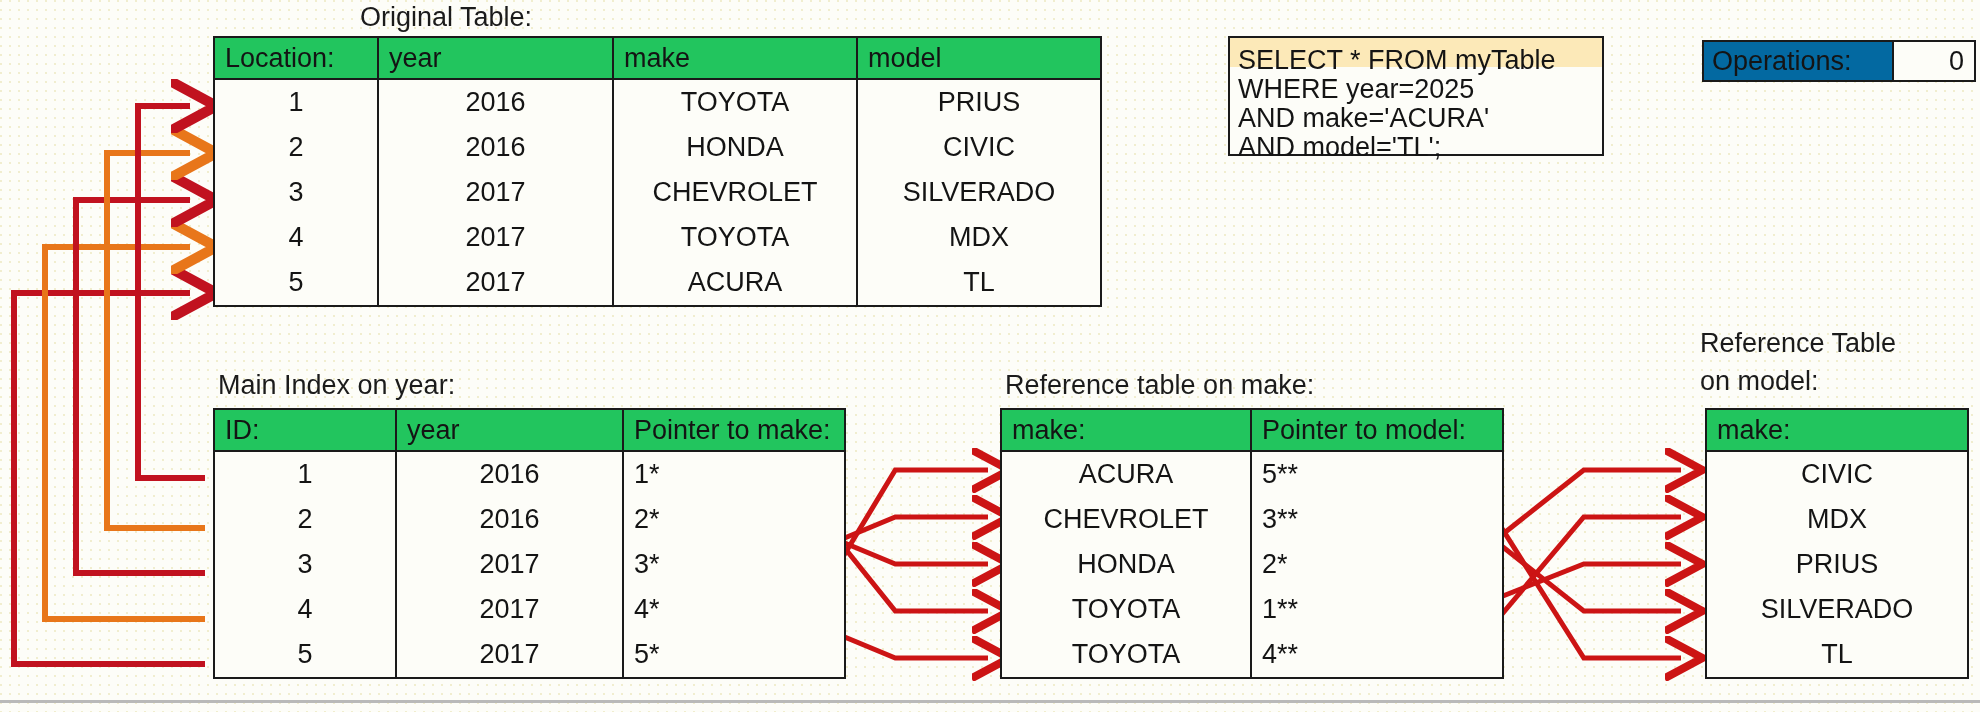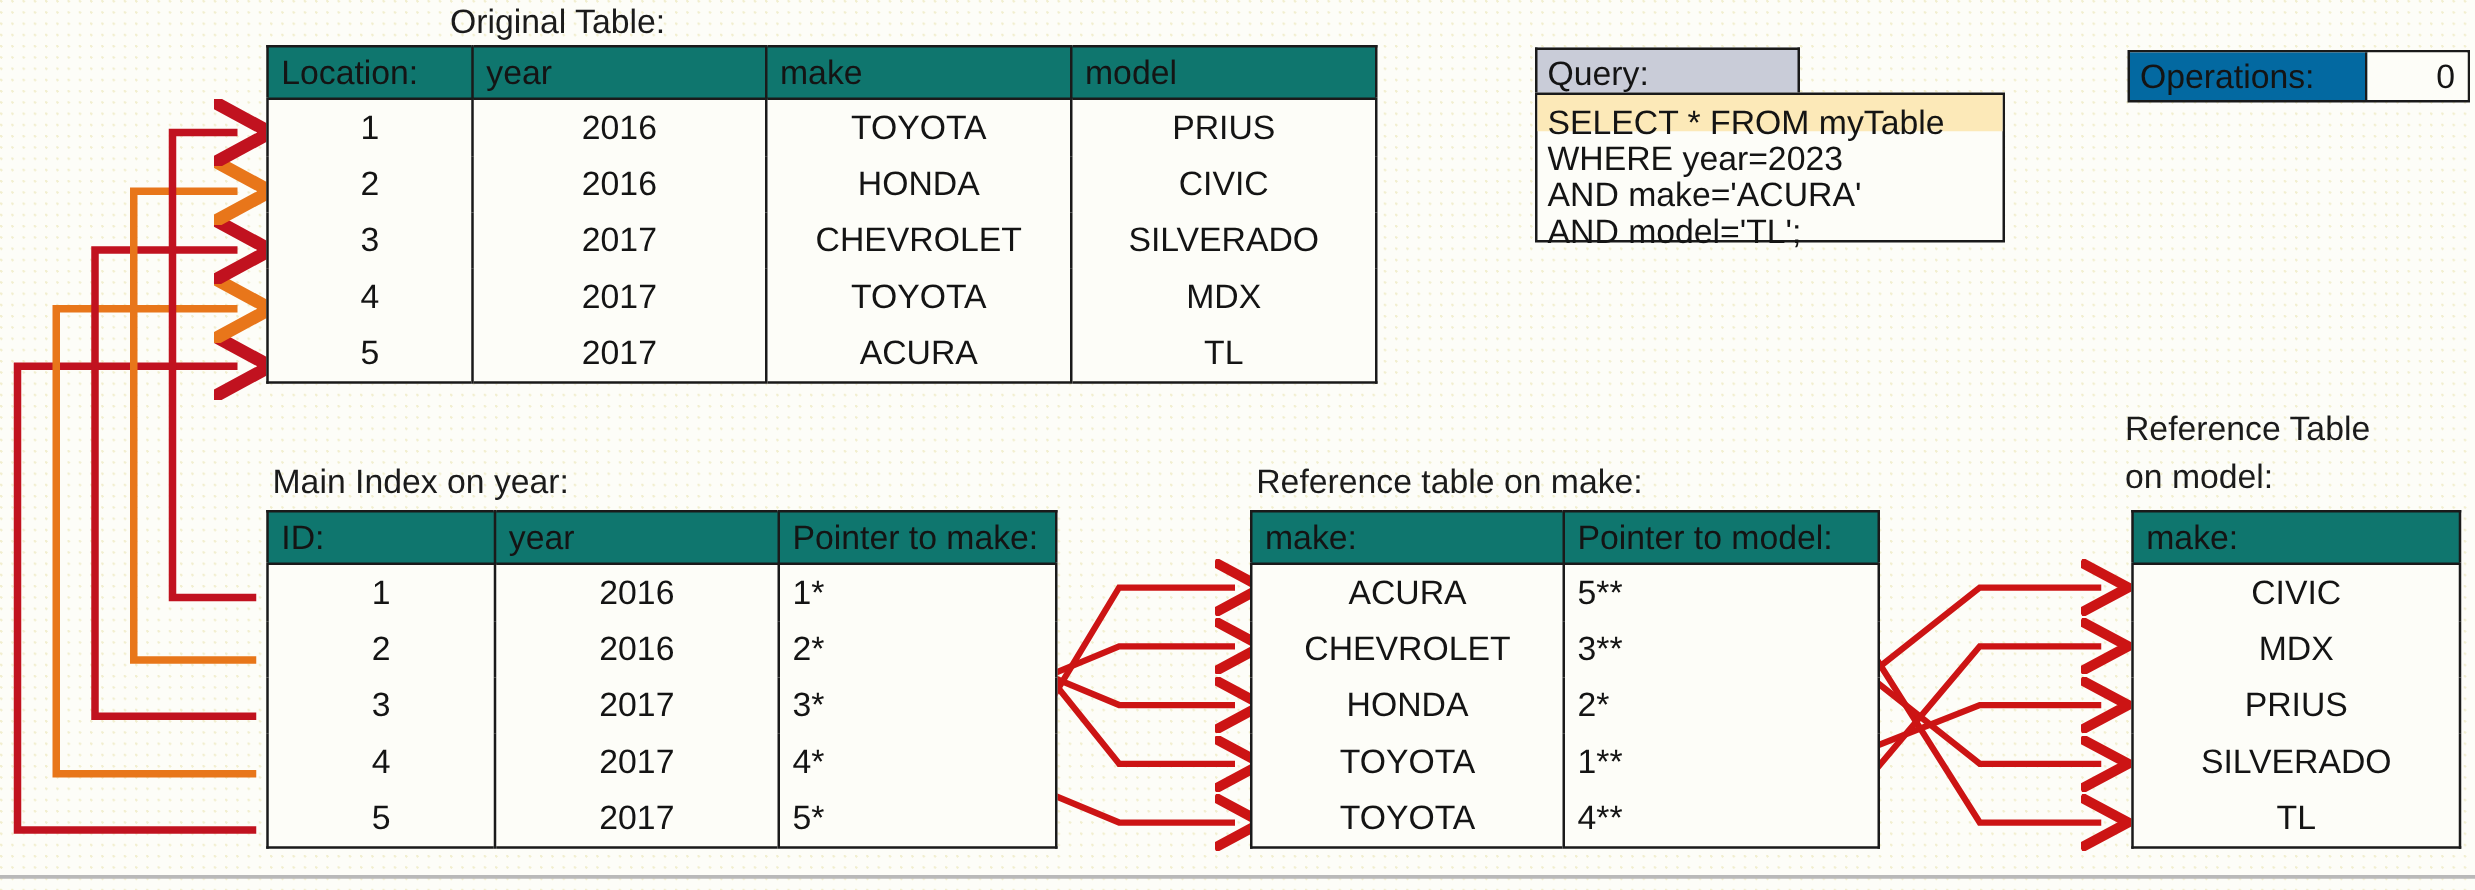--- a/index.html
+++ b/index.html
@@ -39,21 +39,21 @@
     font-weight:normal;
     font-size:27px;
     color:#141414;
     padding:0 10px;
     height:45px;
     line-height:45px;
     white-space:nowrap;
     background:transparent;
   }
   table.grid thead th{
-    background:#0f766e;
+    background:#22c55e;
     border-bottom:2px solid #1a1a1a;
     text-align:left;
     height:40px;line-height:40px;
   }
   table.grid thead th.ctr{}
   table.grid tbody td{text-align:center;}
   table.grid tbody td.lf{text-align:left;}
   table.grid tr td:first-child,table.grid tr th:first-child{border-left:none;}
   table.grid tr td:last-child,table.grid tr th:last-child{border-right:none;}
 
@@ -193,24 +193,23 @@
         <td>5</td>
         <td>2017</td>
         <td>ACURA</td>
         <td>TL</td>
       </tr>
     </tbody>
   </table>
 </div>
 
 <div id="query-card" style="left:1228px;top:38px;">
-  <div id="query-tab">Query:</div>
   <div id="query-body">
     <div class="qline hl">SELECT * FROM myTable</div>
-    <div class="qline">WHERE year=2023</div>
+    <div class="qline">WHERE year=2025</div>
     <div class="qline">AND make='ACURA'</div>
     <div class="qline">AND model='TL';</div>
   </div>
 </div>
 
 <div id="ops-box" style="left:1702px;top:40px;">
   <div id="ops-label">Operations:</div>
   <div id="ops-value">0</div>
 </div>
 

